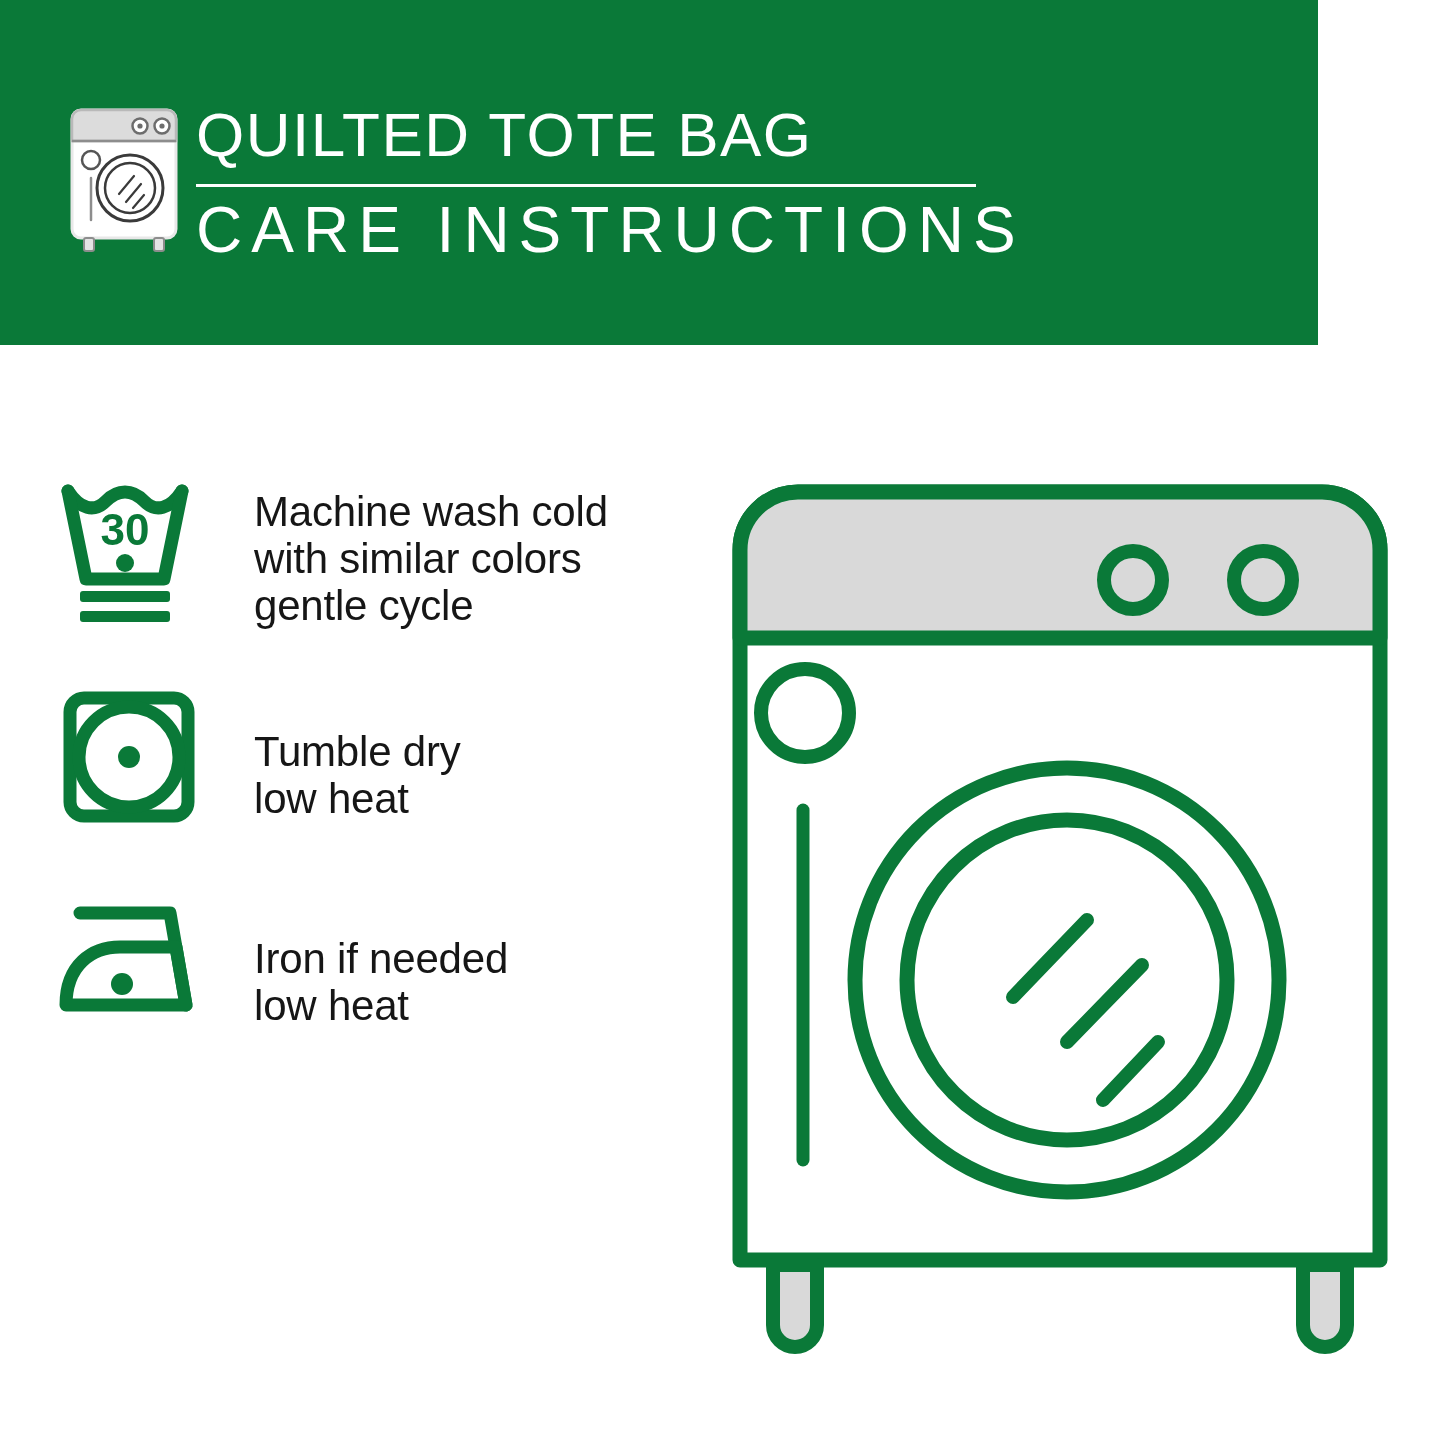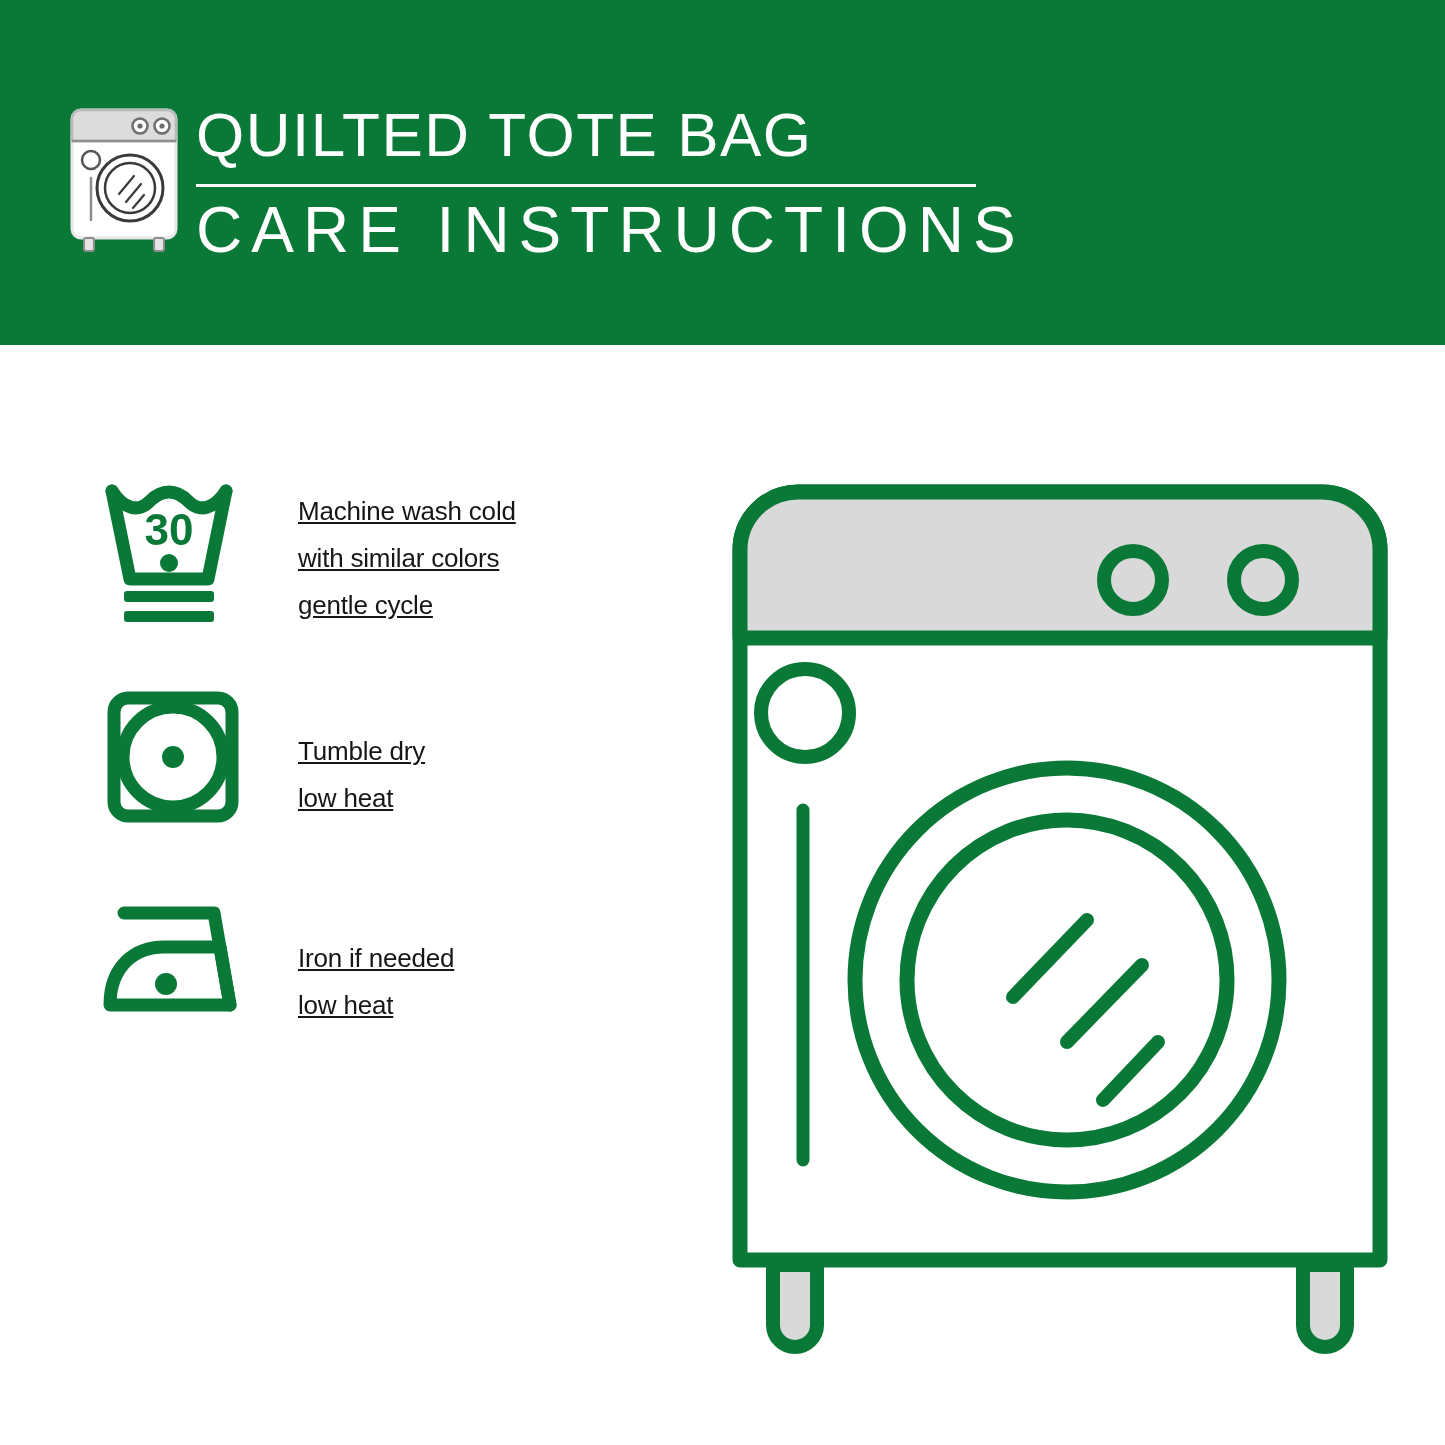--- a/index.html
+++ b/index.html
@@ -7,21 +7,21 @@
     width:1445px;height:1445px;
     background:#ffffff;
     font-family:"Liberation Sans", sans-serif;
     overflow:hidden;
     position:relative;
   }
   #page{position:relative;width:1445px;height:1445px;background:#ffffff;}
 
   
   .header{
-    position:absolute;left:0;top:0;width:1445px;height:345px;
+    position:absolute;left:0;top:0;width:1318px;height:345px;
     background:#0a7938;
   }
   .header-logo{
     position:absolute;left:64px;top:104px;width:120px;height:150px;
   }
   .header-text{
     position:absolute;left:196px;top:100px;width:800px;
   }
   .title-main{
     color:#ffffff;
@@ -43,21 +43,21 @@
     font-size:64px;
     line-height:66px;
     font-weight:400;
     letter-spacing:9px;
     white-space:nowrap;
     margin:0;
   }
 
   
   .care-list{
-    position:absolute;left:0;top:470px;width:700px;margin-left:44px;
+    position:absolute;left:0;top:470px;width:700px;
   }
   .care-row{
     position:relative;
     height:205px;
     display:flex;
     align-items:flex-start;
   }
   .care-symbol{
     width:170px;
     min-width:170px;
@@ -66,26 +66,25 @@
     align-items:center;
     justify-content:center;
     margin-left:58px;
   }
   .care-symbol svg{display:block;}
   .care-label{
     margin-left:26px;
     padding-top:18px;
     color:#161616;
     font-family:"Liberation Sans", sans-serif;
-    font-size:26px;
+    font-size:42px;
     line-height:47px;
     font-weight:400;
     letter-spacing:-0.2px;
     white-space:pre-line;
-    text-decoration:underline;
   }
   .care-row.r1 .care-label{padding-top:18px;}
   .care-row.r2 .care-label{padding-top:58px;}
   .care-row.r3 .care-label{padding-top:53px;}
   .care-row.r4 .care-label{padding-top:55px;}
 
   
   .washer-illustration{
     position:absolute;left:715px;top:470px;width:690px;height:910px;
   }

